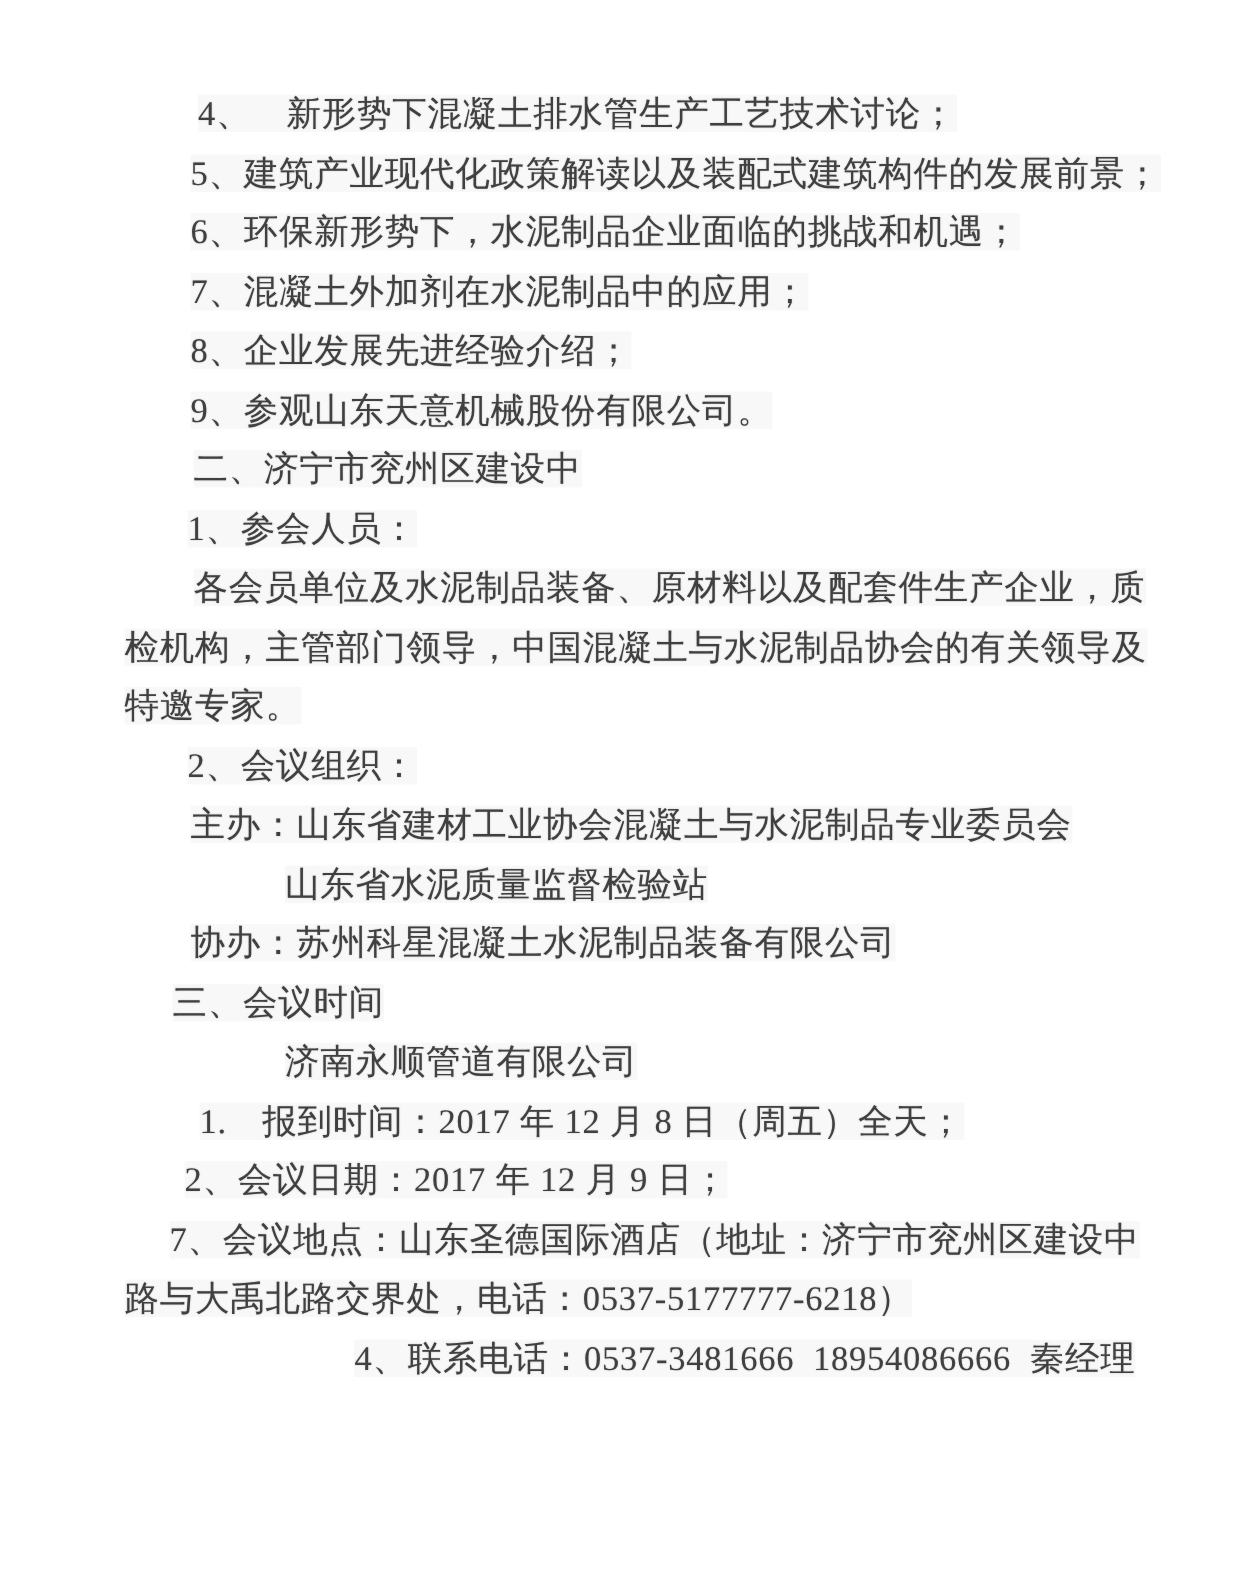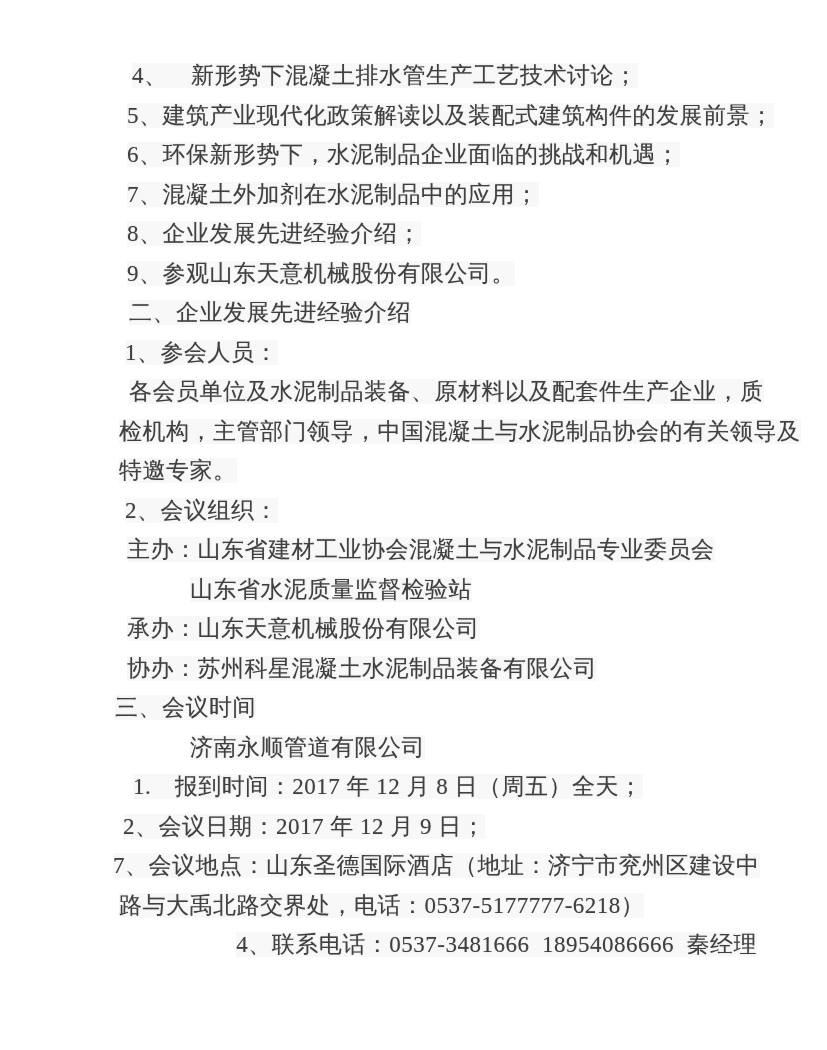--- a/index.html
+++ b/index.html
@@ -30,21 +30,21 @@
     white-space: pre;
     overflow: visible;
   }
   .t {
     white-space: pre;
     background: rgba(0, 0, 0, 0.028);
     text-shadow: 0 0 1px rgba(40, 40, 40, 0.35);
     box-decoration-break: clone;
   }
   
-  .i0   { padding-left: 0; margin-left: 36px; }
+  .i0   { padding-left: 0; }
   .i28  { padding-left: 28px; text-align: right; }
   .i30  { padding-left: 30px; }
   .i32  { padding-left: 32px; }
   .i40  { padding-left: 40px; }
   .i42  { padding-left: 42px; }
   .i44  { padding-left: 44px; }
   .i46  { padding-left: 46px; }
   .i49  { padding-left: 49px; }
   .i50  { padding-left: 50px; }
   .i107 { padding-left: 107px; }
@@ -54,30 +54,29 @@
 
 <div class="page">
 
   <div class="line i49"><span class="t">4、　新形势下混凝土排水管生产工艺技术讨论；</span></div>
   <div class="line i44"><span class="t">5、建筑产业现代化政策解读以及装配式建筑构件的发展前景；</span></div>
   <div class="line i44"><span class="t">6、环保新形势下，水泥制品企业面临的挑战和机遇；</span></div>
   <div class="line i44"><span class="t">7、混凝土外加剂在水泥制品中的应用；</span></div>
   <div class="line i44"><span class="t">8、企业发展先进经验介绍；</span></div>
   <div class="line i44"><span class="t">9、参观山东天意机械股份有限公司。</span></div>
 
-  <div class="line i46"><span class="t">二、企业发展先进经验介绍</span></div>
+  <div class="line i46"><span class="t">二、济宁市兖州区建设中</span></div>
   <div class="line i42"><span class="t">1、参会人员：</span></div>
   <div class="line i46"><span class="t">各会员单位及水泥制品装备、原材料以及配套件生产企业，质</span></div>
   <div class="line i0"><span class="t">检机构，主管部门领导，中国混凝土与水泥制品协会的有关领导及</span></div>
   <div class="line i0"><span class="t">特邀专家。</span></div>
 
   <div class="line i42"><span class="t">2、会议组织：</span></div>
   <div class="line i44"><span class="t">主办：山东省建材工业协会混凝土与水泥制品专业委员会</span></div>
   <div class="line i107"><span class="t">山东省水泥质量监督检验站</span></div>
-  <div class="line i44"><span class="t">承办：山东天意机械股份有限公司</span></div>
   <div class="line i44"><span class="t">协办：苏州科星混凝土水泥制品装备有限公司</span></div>
   <div class="line i32"><span class="t">三、会议时间</span></div>
 
   <div class="line i107"><span class="t">济南永顺管道有限公司</span></div>
   <div class="line i50"><span class="t">1.　报到时间：2017 年 12 月 8 日（周五）全天；</span></div>
   <div class="line i40"><span class="t">2、会议日期：2017 年 12 月 9 日；</span></div>
   <div class="line i30"><span class="t">7、会议地点：山东圣德国际酒店（地址：济宁市兖州区建设中</span></div>
   <div class="line i0"><span class="t">路与大禹北路交界处，电话：0537-5177777-6218）</span></div>
   <div class="line i28"><span class="t">4、联系电话：0537-3481666  18954086666  秦经理</span></div>
 

